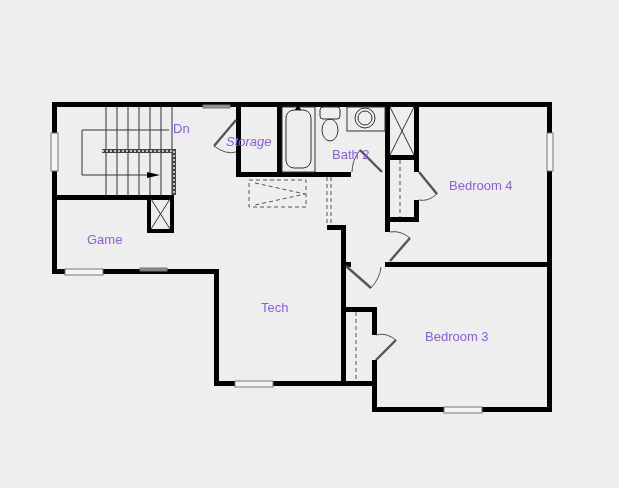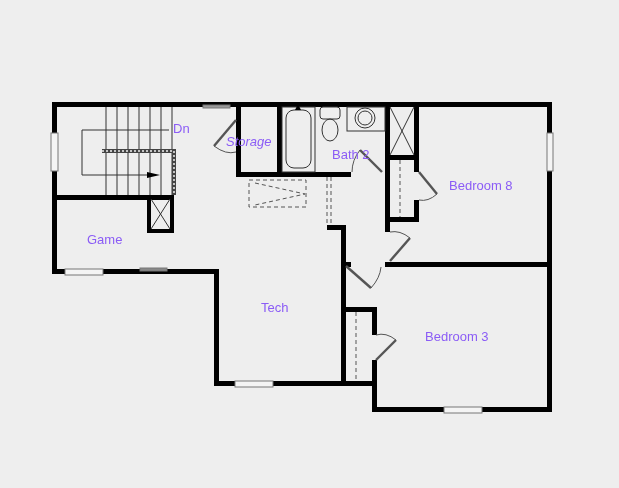--- a/index.html
+++ b/index.html
@@ -147,16 +147,16 @@
     <path class="swing" d="M371,288 Q380,278 381,267"></path>
 
     <line class="door" x1="376" y1="360" x2="396" y2="340"></line>
     <path class="swing" d="M396,340 Q386,332 376,335"></path>
   </g>
 </svg>
 
 <div class="label" style="left:173px;top:121px;">Dn</div>
 <div class="label" style="left:226px;top:134px;font-style:italic;">Storage</div>
 <div class="label" style="left:316px;top:147px;margin-left:16px;">Bath 2</div>
-<div class="label" style="left:449px;top:178px;">Bedroom 8</div>
+<div class="label" style="left:449px;top:178px;">Bedroom 4</div>
 <div class="label" style="left:87px;top:232px;">Game</div>
 <div class="label" style="left:261px;top:300px;">Tech</div>
 <div class="label" style="left:425px;top:329px;">Bedroom 3</div>
 
 </body></html>

